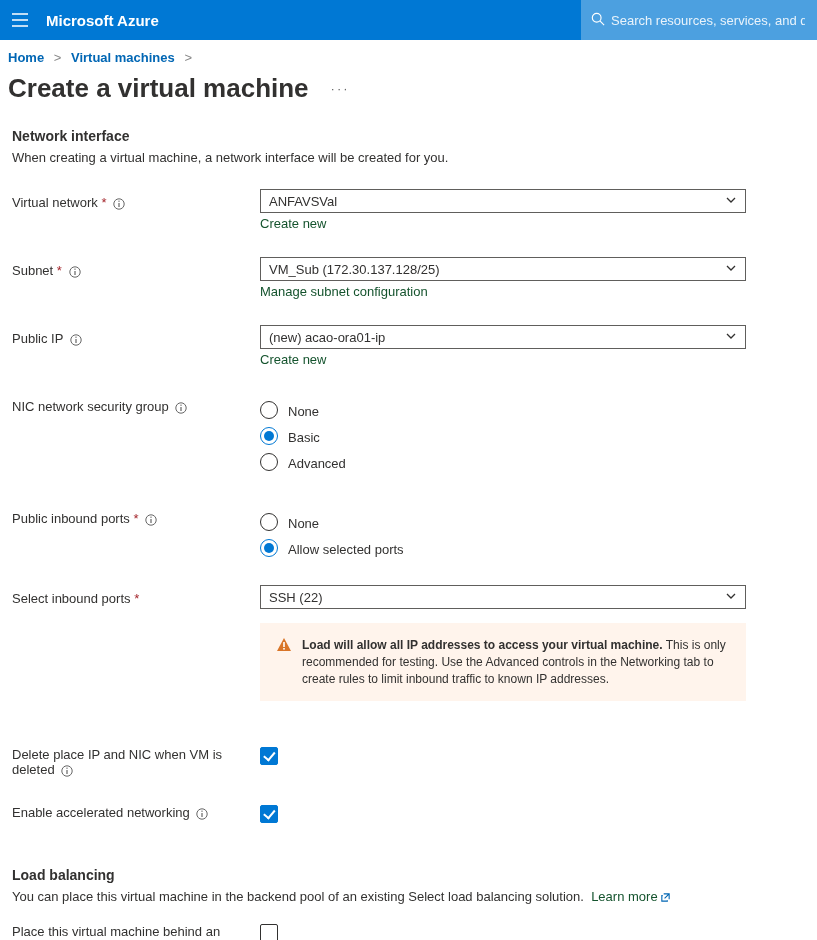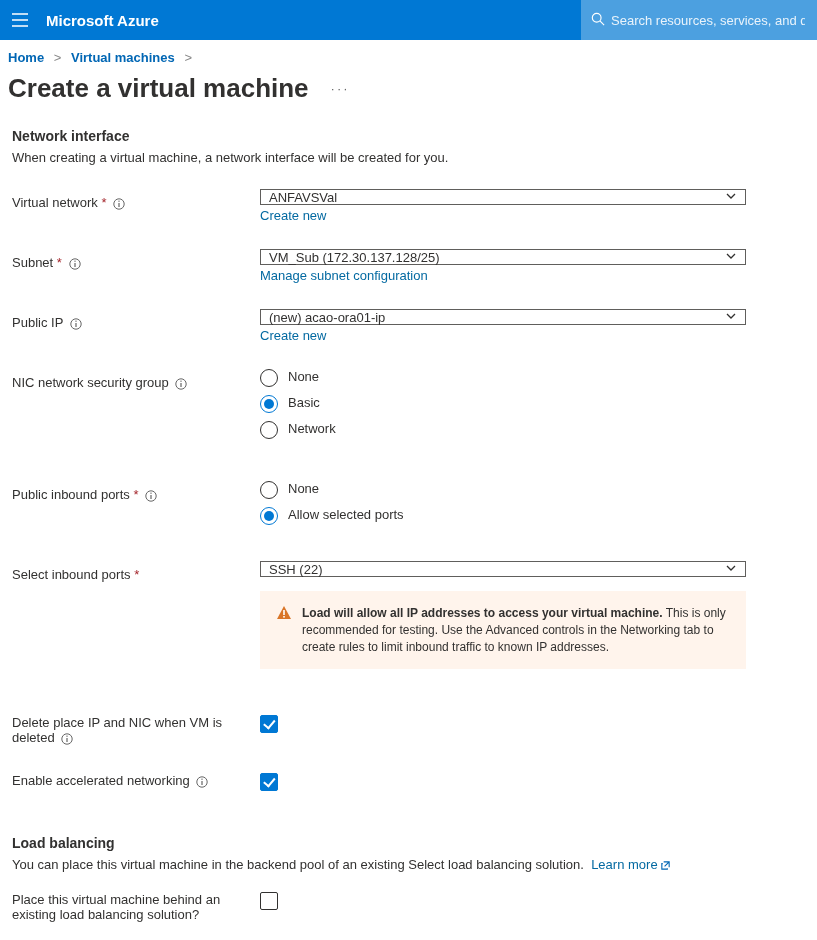--- a/index.html
+++ b/index.html
@@ -96,38 +96,38 @@
   .req { color: #a4262c; }
   .info-icon {
     display: inline-flex;
     vertical-align: middle;
     margin-left: 3px;
   }
   .select {
     display: flex;
     align-items: center;
     justify-content: space-between;
-    height: 16px;
+    height: 24px;
     border: 1px solid #605e5c;
     padding: 0 8px;
     cursor: pointer;
     background:#fff;
   }
   .link {
-    color: #0369a1;
+    color: #14532d;
     font-size: 13px;
     cursor: pointer;
     text-decoration: none;
     display: inline-block;
     margin-top: 3px;
   }
   .gap-after { margin-bottom: 26px; }
   .radio-row {
     display:flex;
-    align-items:flex-start;
+    align-items:flex-end;
     height: 26px;
     cursor:pointer;
   }
   .radio-row .dot {
     width:18px; height:18px; border:1px solid #323130; border-radius:50%;
     margin-right: 10px; position:relative;
   }
   .radio-row.selected .dot {
     border-color:#0078d4;
   }
@@ -288,21 +288,21 @@
       <div class="radio-row">
           <span class="dot"></span>
           <span>None</span>
         </div>
       <div class="radio-row selected">
           <span class="dot"></span>
           <span>Basic</span>
         </div>
       <div class="radio-row">
           <span class="dot"></span>
-          <span>Network</span>
+          <span>Advanced</span>
         </div>
     </div>
   </div>
 
   <div style="height:28px"></div>
 
   <div class="form-row">
     <div class="col-label">
       <span>Public inbound ports</span>
       <span class="req">*</span>

